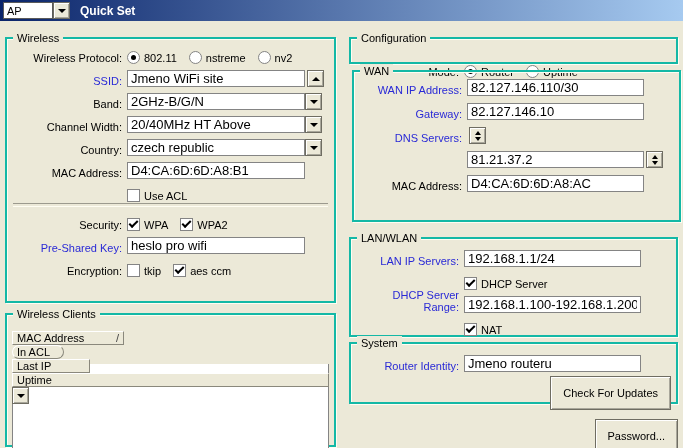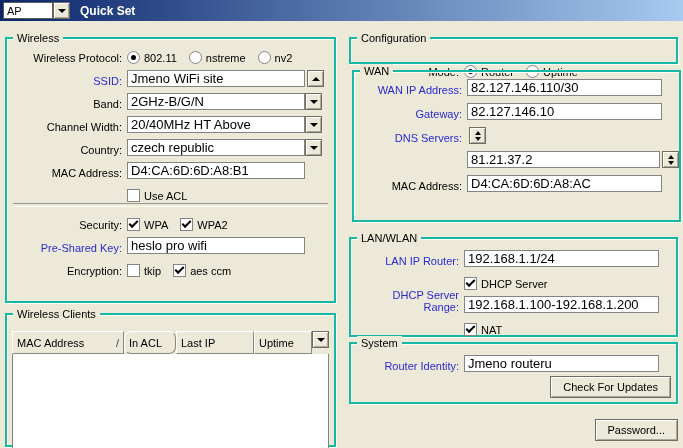--- a/index.html
+++ b/index.html
@@ -19,27 +19,27 @@
   
   .row{display:flex;align-items:flex-end;height:23px;padding-left:5px;}
   .row24{height:24px;}
   .lbl{width:110px;text-align:right;margin-right:5px;flex:none;}
   .lbl-r{width:103px;text-align:right;margin-right:5px;flex:none;}
   .link{color:var(--link,#2929d6);}
   .unit{margin-left:5px;}
   
   .txt{height:17px;border:1px solid #848484;background:#fff;box-sizing:border-box;
     font-family:"Liberation Sans",sans-serif;font-size:13px;padding:0 3px;}
-  .w178{width:178px;} .w161{width:161px;} .w195{width:195px;}
+  .w178{width:178px;} .w161{width:161px;} .w195{width:177px;}
   
   .raised{background:var(--dialog_bg,#ece9d8);border:1px solid #6f6d62;
     box-shadow:inset 1px 1px 0 #ffffff, inset -1px -1px 0 #a9a79b;box-sizing:border-box;}
   .btn17{width:17px;height:17px;display:flex;align-items:center;justify-content:center;flex:none;}
   .mlg{margin-left:2px;}
-  .pushbtn{height:22px;padding:0 12px;font-family:"Liberation Sans",sans-serif;font-size:11px;
+  .pushbtn{height:34px;padding:0 12px;font-family:"Liberation Sans",sans-serif;font-size:11px;
     display:inline-flex;align-items:center;justify-content:center;}
   .tri-down{width:0;height:0;border-left:4px solid transparent;border-right:4px solid transparent;border-top:4px solid #000;}
   .tri-up{width:0;height:0;border-left:4px solid transparent;border-right:4px solid transparent;border-bottom:4px solid #000;}
   .spin{display:flex;flex-direction:column;align-items:center;gap:2px;}
   .spin i{display:block;width:0;height:0;border-left:3px solid transparent;border-right:3px solid transparent;}
   .spin .u{border-bottom:4px solid #000;} .spin .d{border-top:4px solid #000;}
   
   .opt{display:inline-flex;align-items:center;gap:4px;margin-right:12px;cursor:default;}
   .check{width:13px;height:13px;border:1px solid #848484;background:#fff;box-sizing:border-box;
     display:inline-flex;align-items:center;justify-content:center;flex:none;}
@@ -52,21 +52,21 @@
   .divider{height:6px;margin:0 6px;display:flex;align-items:center;}
   .divider::after{content:"";flex:1;height:2px;border-top:1px solid #9c9a8e;border-bottom:1px solid #fffdf2;}
   
   .g-wireless{top:37px;left:5px;width:331px;height:266px;padding-top:2px;}
   .g-clients{top:313px;left:5px;width:331px;height:134px;}
   .g-config{top:37px;left:349px;width:329px;height:27px;padding-top:16px;}
   .g-wan{top:70px;left:352px;width:329px;height:152px;}
   .g-lan{top:237px;left:349px;width:329px;height:100px;padding-top:5px;}
   .g-system{top:342px;left:349px;width:329px;height:62px;padding-top:5px;}
   
-  .wc-header{display:flex;height:23px;margin:16px 5px 0 5px;}
+  .wc-header{display:flex;height:33px;margin:16px 5px 0 5px;flex-direction:column;}
   .hcell{background:var(--dialog_bg,#ece9d8);border-top:1px solid #fff;border-left:1px solid #fff;
     border-right:1px solid #8a887c;border-bottom:1px solid #8a887c;box-sizing:border-box;
     padding:0 4px;display:flex;align-items:center;}
   .c1{width:112px;justify-content:space-between;} .c2{width:52px;border-radius:7px;} .c3{width:78px;} .c4{flex:1;}
   .sort{color:#444;}
   .wc-body{margin:0 5px;height:99px;background:#fff;border:1px solid #848484;border-top:none;box-sizing:border-box;}
   .btnrow{display:flex;justify-content:flex-end;padding-right:5px;margin-top:4px;}
   .password-btn{position:absolute;top:419px;right:5px;}
 </style>
 </head>
@@ -249,21 +249,21 @@
     <div class="row row24">
       <span class="lbl-r">MAC Address:</span>
       <input class="txt w195" value="D4:CA:6D:6D:A8:AC" style="">
     </div>
   </div>
 
   <div class="group g-lan">
     <span class="group-label">LAN/WLAN</span>
 
     <div class="row">
-      <span class="lbl-r link">LAN IP Router:</span>
+      <span class="lbl-r link">LAN IP Servers:</span>
       <input class="txt w195" value="192.168.1.1/24" style="">
     </div>
 
     <div class="row">
       <span class="lbl-r"></span>
       <span class="opt">
         <span class="check checked"></span>
         <span>DHCP Server</span>
       </span>
     </div>

